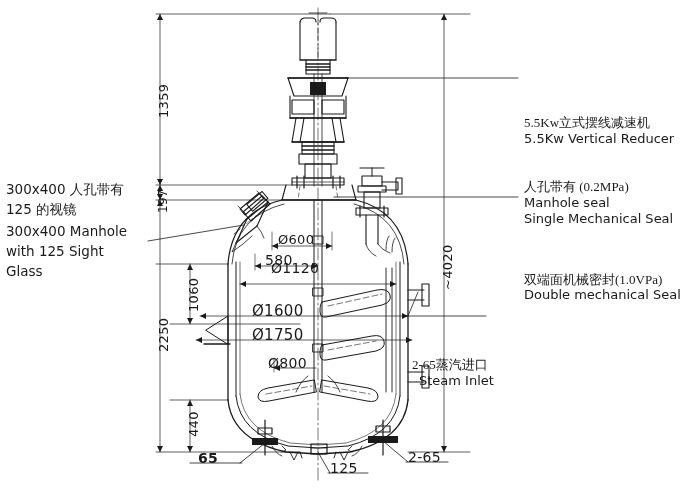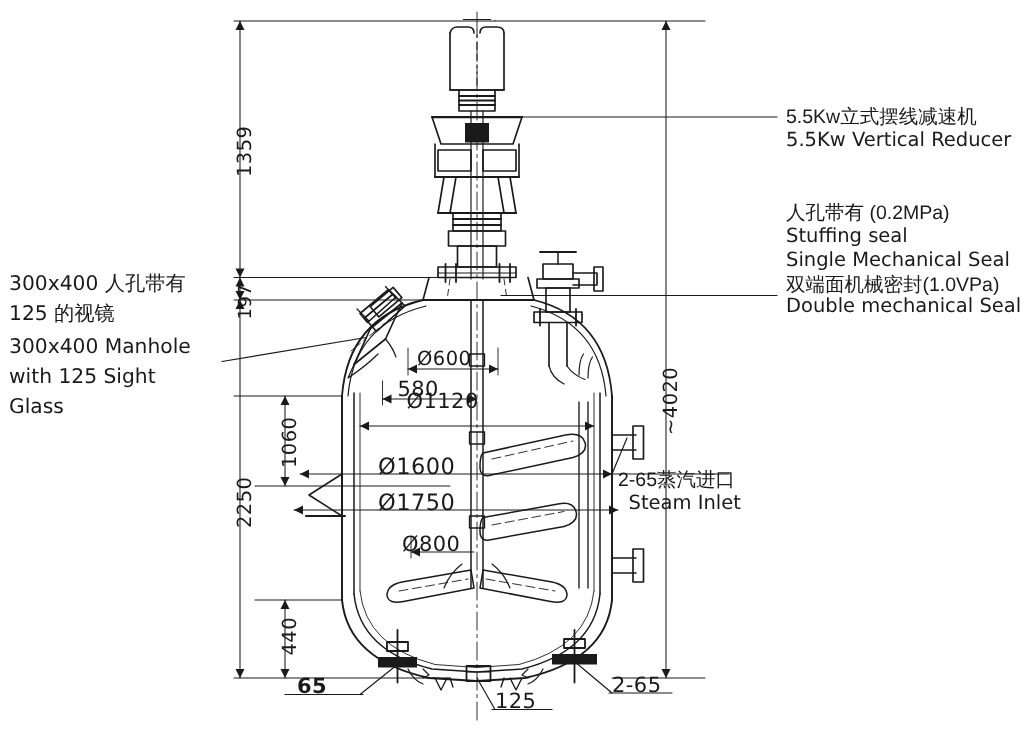--- a/index.html
+++ b/index.html
@@ -1,21 +1,21 @@
 <!DOCTYPE html>
 <html><head>
 <meta charset="utf-8">
 <style>
   html,body{margin:0;padding:0;background:#ffffff;}
   body{width:686px;height:488px;overflow:hidden;
        font-family:"DejaVu Sans","Liberation Sans",sans-serif;color:#1a1a1a;}
   #sheet{position:relative;width:686px;height:488px;background:#fff;}
   svg{position:absolute;left:0;top:0;}
   .lbl{position:absolute;white-space:nowrap;line-height:1.22;}
-  .cn{font-family:Liberation Sans, sans-serif;}
+  .cn{font-family:Liberation Serif, serif;margin-top:45px;}
   .dim{position:absolute;white-space:nowrap;font-size:13px;letter-spacing:.3px;}
   .vdim{transform-origin:0 0;transform:rotate(-90deg);}
 </style>
 </head>
 <body>
 
 <div id="sheet">
 
 <svg width="686" height="488" viewBox="0 0 686 488">
   <g fill="none" stroke="#1a1a1a" stroke-width="1" stroke-linecap="round" stroke-linejoin="round">
@@ -322,21 +322,21 @@
   </g>
 </svg>
 
 <div class="lbl" style="left:524px;top:70px;font-size:13px;">
   <div class="cn">5.5Kw立式摆线减速机</div>
   <div>5.5Kw Vertical Reducer</div>
 </div>
 
 <div class="lbl" style="left:524px;top:134px;font-size:13px;">
   <div class="cn">人孔带有 (0.2MPa)</div>
-  <div>Stuffing seal</div>
+  <div>Manhole seal</div>
   <div>Single Mechanical Seal</div>
   <div class="cn">双端面机械密封(1.0VPa)</div>
   <div>Double mechanical Seal</div>
 </div>
 
 <div class="lbl" style="left:6px;top:180px;font-size:13.5px;line-height:1.45;">
   <div>300x400 人孔带有</div>
   <div>125 的视镜</div>
 </div>
 

